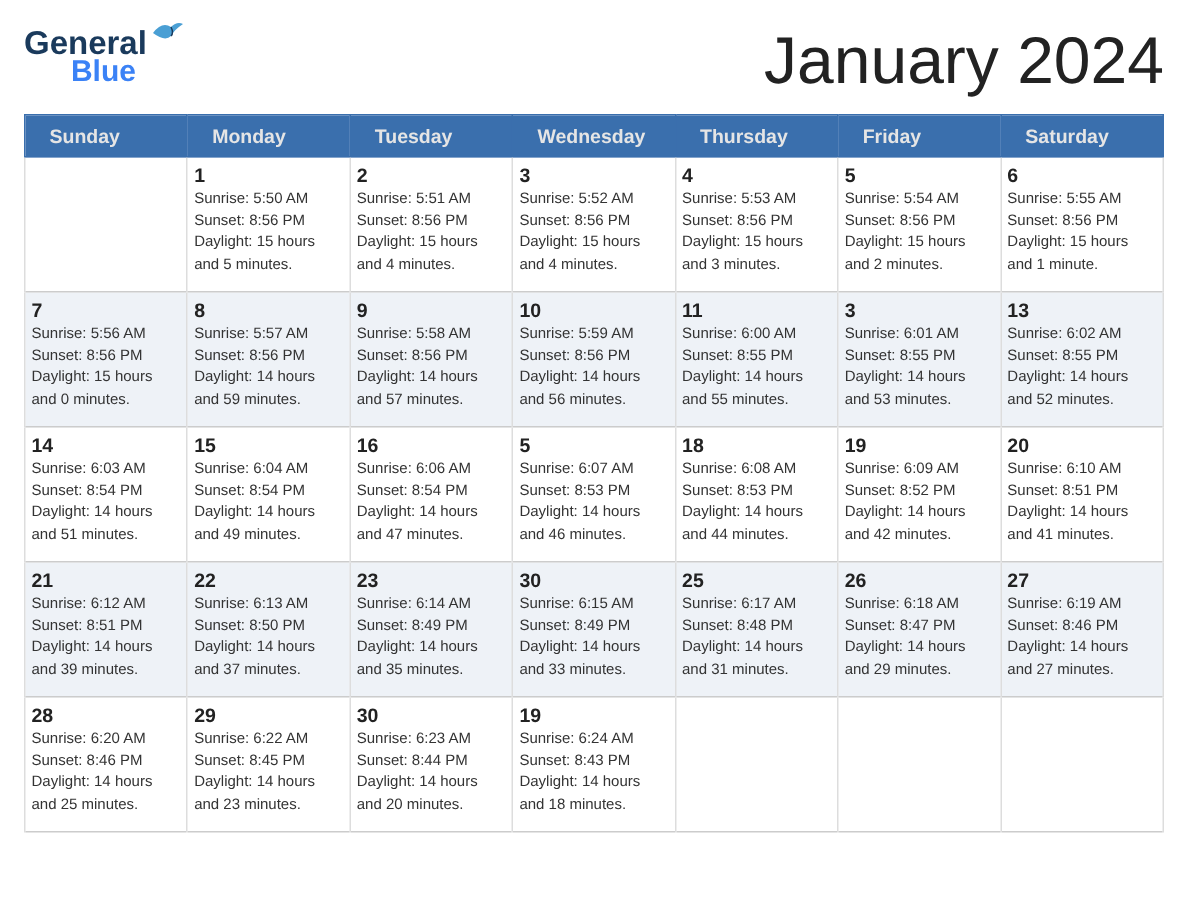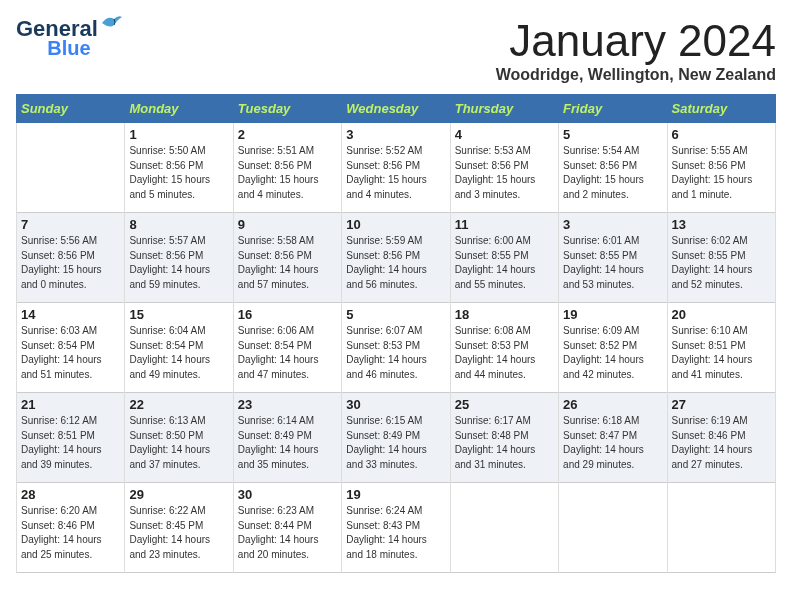--- a/index.html
+++ b/index.html
@@ -36,27 +36,26 @@
     }
     table {
       width: 100%;
       border-collapse: collapse;
       font-size: 11px;
     }
     thead tr {
       background-color: #3a6fad;
     }
     thead th {
-      color: #bef264;
-      padding: 6px 4px;
+      color: #e5e5e5;
+      padding: 6px 16px;
       text-align: left;
       font-size: 13px;
       font-weight: bold;
       border: 1px solid #3a6fad;
-      font-style: italic;
     }
     tbody tr {
       border-bottom: 1px solid #ccc;
     }
     tbody td {
       vertical-align: top;
       padding: 4px 4px;
       border-left: 1px solid #ddd;
       border-right: 1px solid #ddd;
       min-height: 80px;
@@ -95,21 +94,20 @@
         <svg width="22" height="20" viewBox="0 0 22 20">
           <path d="M2 10 Q8 2 14 6 Q18 2 22 4 Q16 8 14 12 Q10 16 2 10Z" fill="#4a9fd4"></path>
           <path d="M14 6 Q16 10 14 12" fill="none" stroke="#1a3a5c" stroke-width="1"></path>
         </svg>
       </div>
     </div>
     <div style="font-size:20px; font-weight:bold; color:#3b82f6; margin-top:-4px;">Blue</div>
   </div>
   <div class="title-area">
     <div class="month-title">January 2024</div>
-    <div class="location">Woodridge, Wellington, New Zealand</div>
   </div>
 </div>
 
 <table>
   <thead>
     <tr>
     <th>Sunday</th>
         <th>Monday</th>
         <th>Tuesday</th>
         <th>Wednesday</th>

